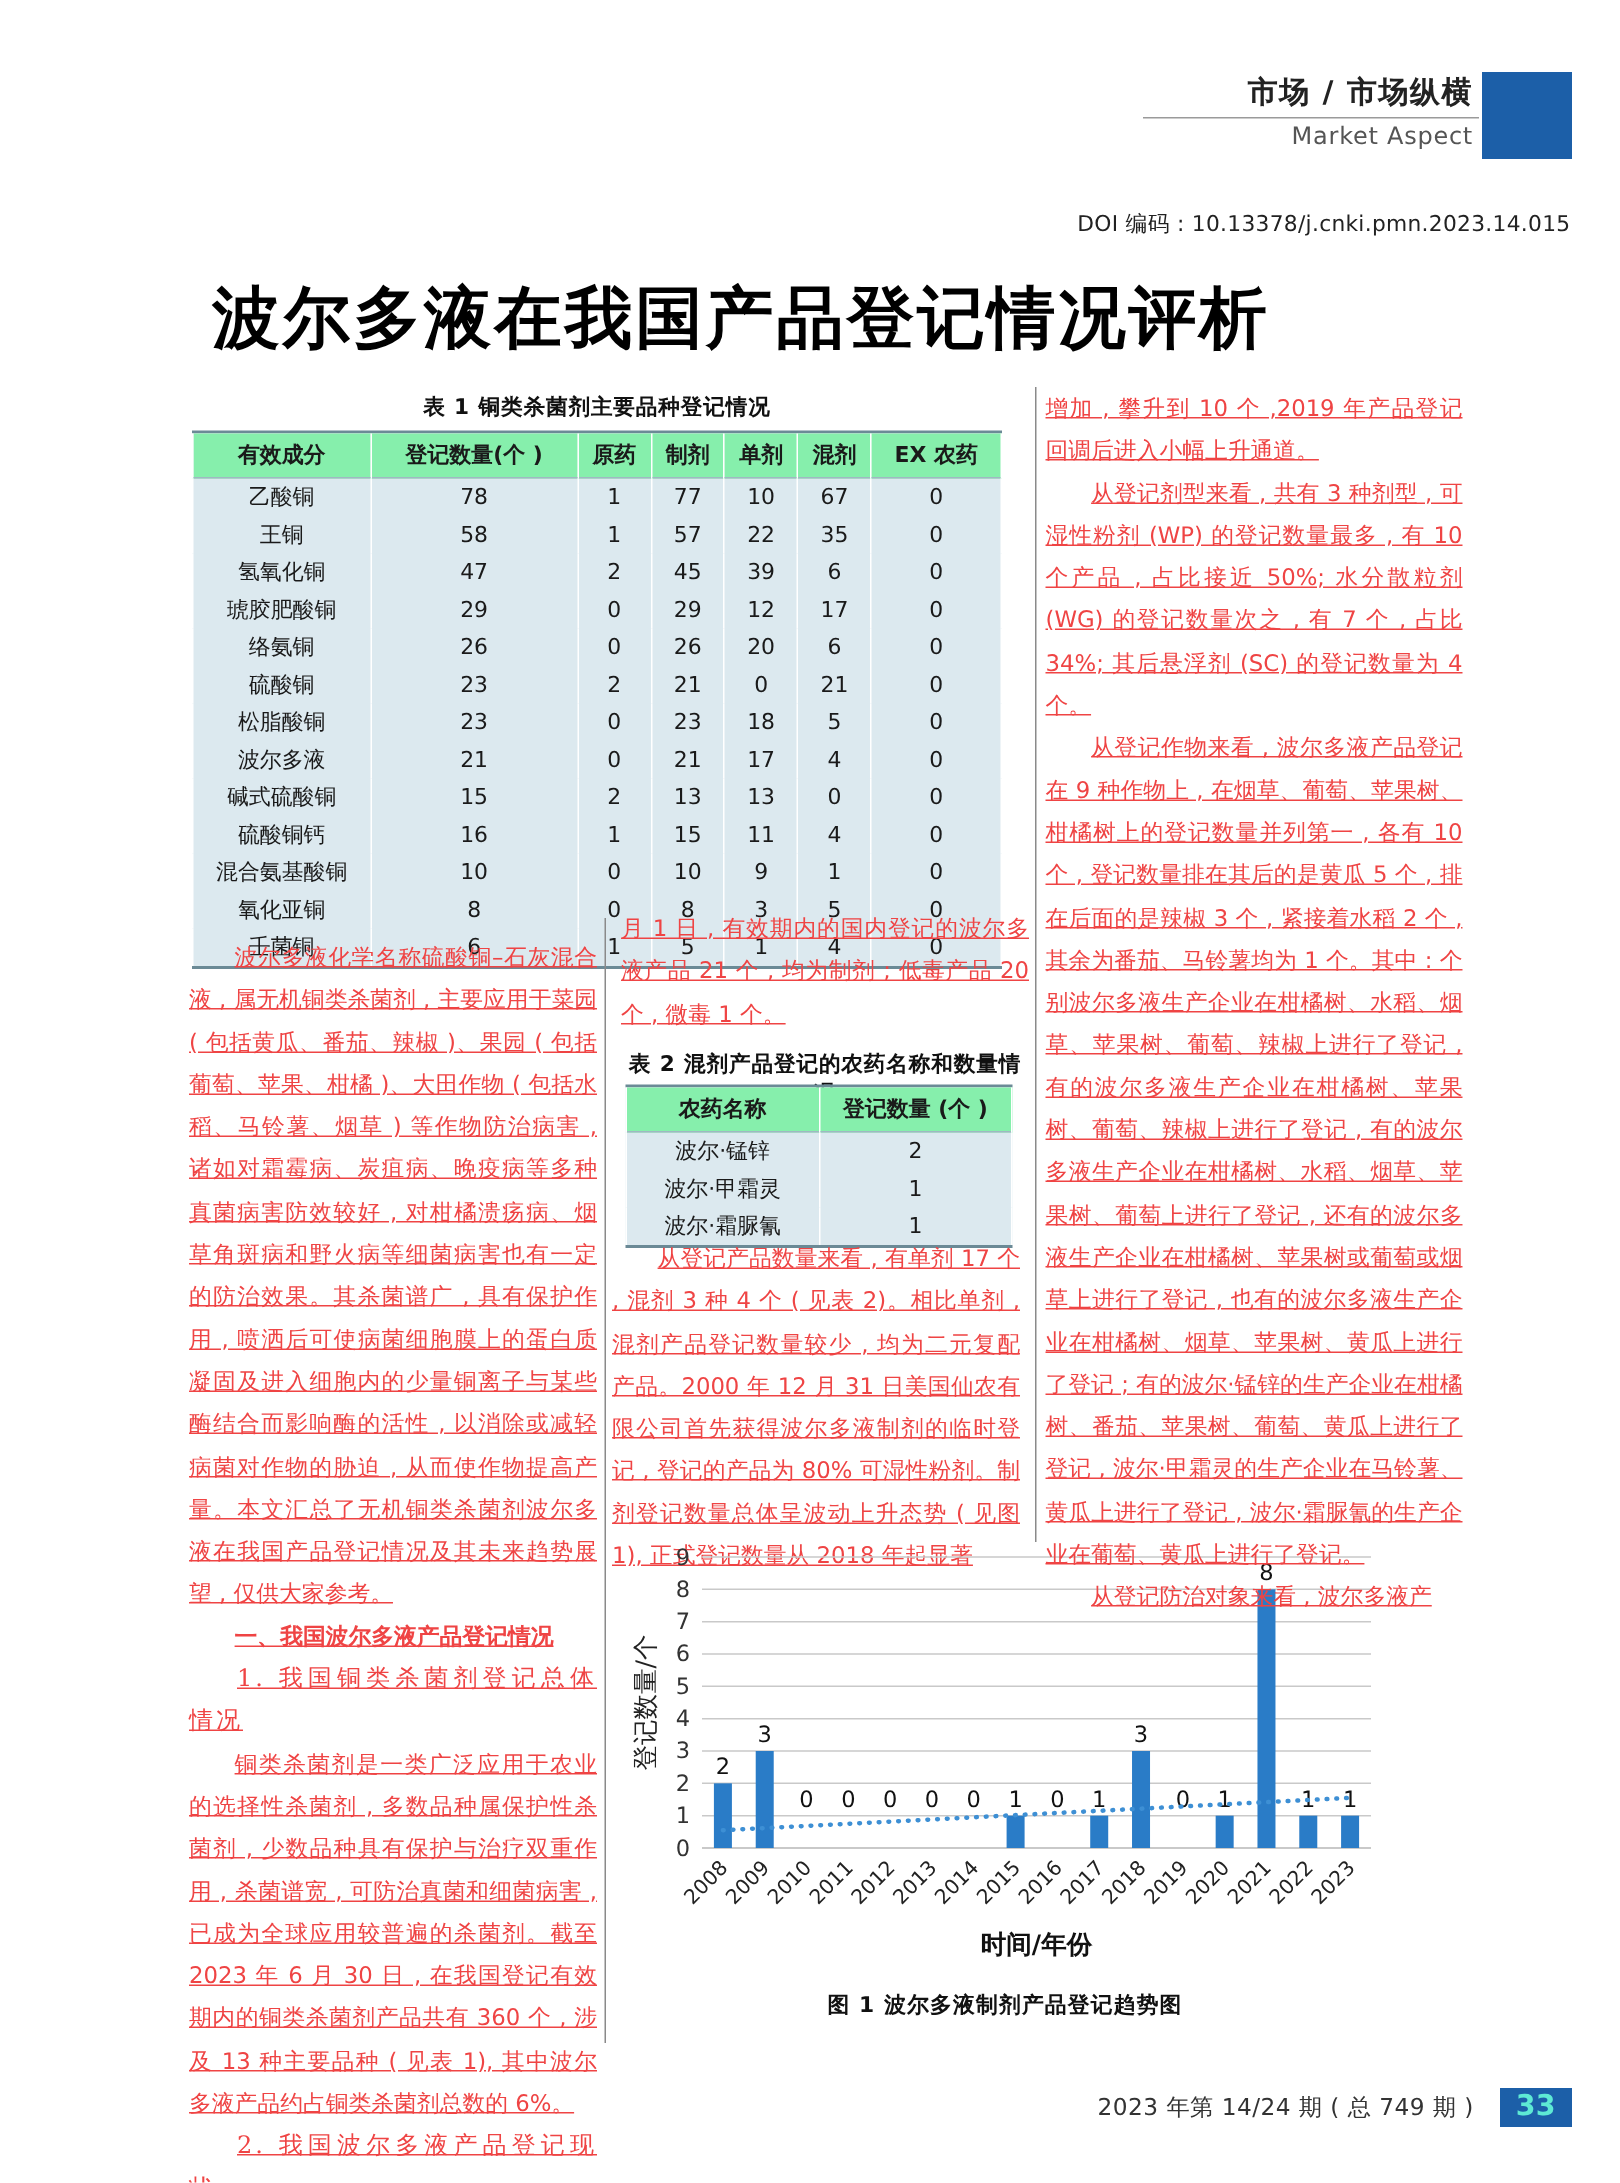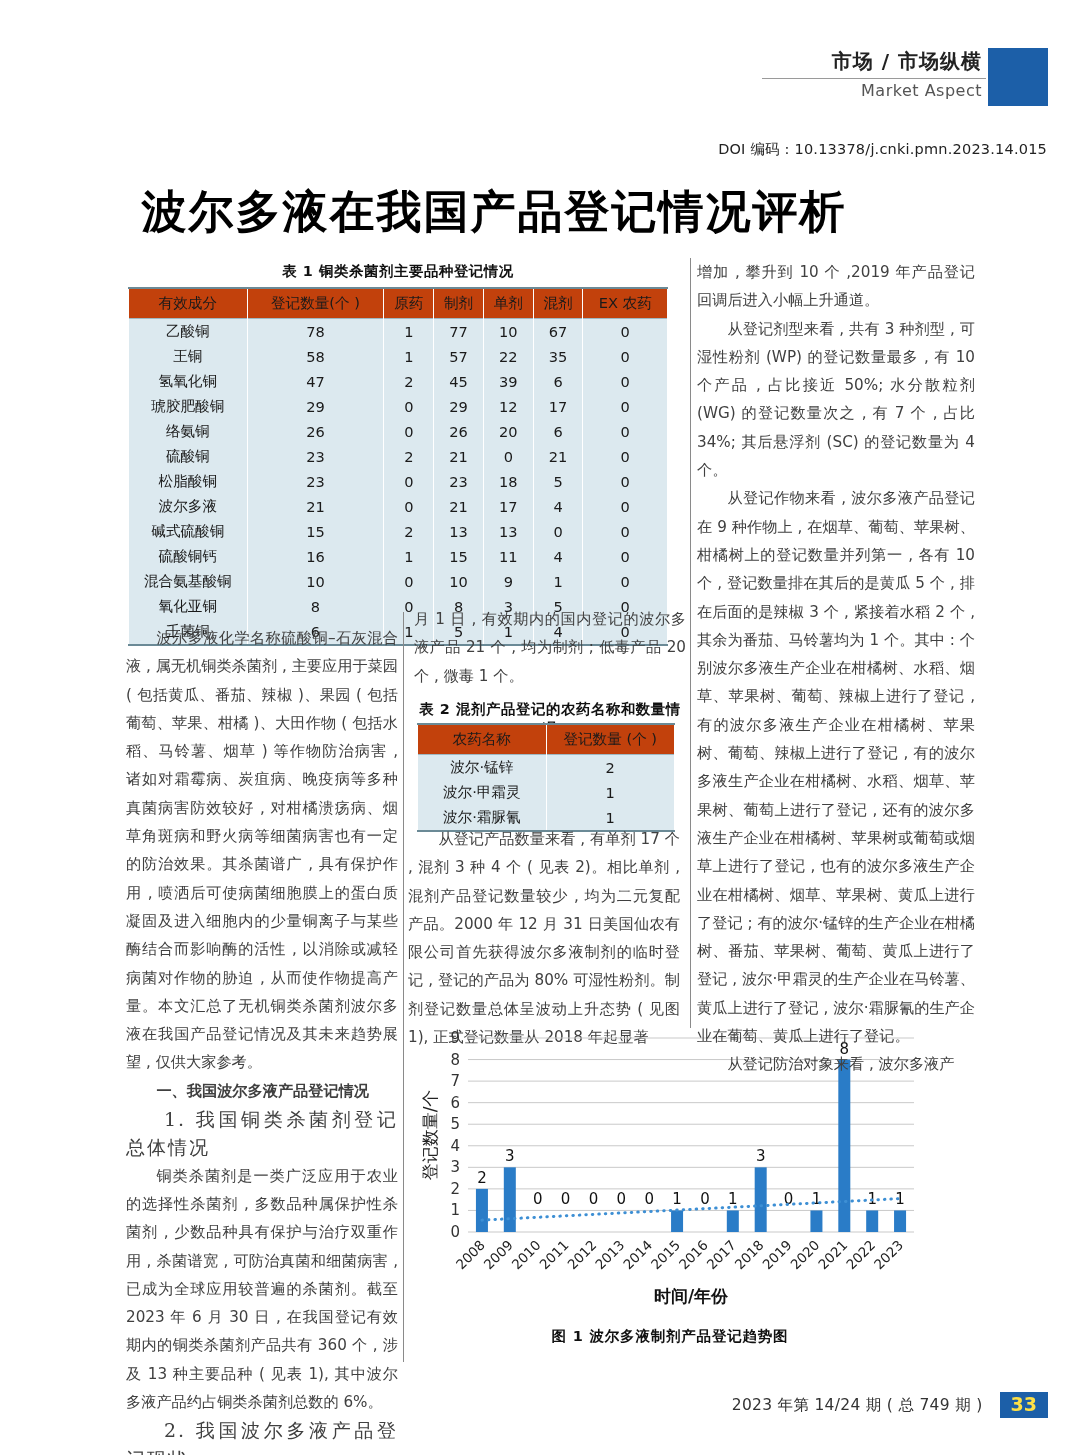--- a/index.html
+++ b/index.html
@@ -82,36 +82,37 @@
     letter-spacing: 2px;
     color: #000;
   }
 
   
   .col {
     position: absolute;
     font-size: 15.2px;
     line-height: 28.3px;
     text-align: justify;
-    color: #404040;
+    color: #ef4444;
+    text-decoration: underline;
   }
   .col p {
     margin: 0;
     text-indent: 2em;
   }
   .col p.noind { text-indent: 0; }
   .col p.heading {
     text-indent: 2em;
     font-weight: bold;
   }
   .col p.subheading {
     text-indent: 2em;
     font-family: "DejaVu Serif", "Liberation Serif", serif;
     letter-spacing: 2px;
-    font-size: 19px;
+    font-size: 16px;
   }
 
   #col-left  { left: 126px; top: 624px; width: 272px; }
   #col-mid   { left: 414px; top: 589px; width: 272px; margin-top: 16px; }
   #col-mid-2 { left: 408px; top: 825px; width: 272px; }
   #col-right { left: 697px; top: 258px; width: 278px; }
 
   .col-divider {
     position: absolute;
     width: 1px;
@@ -137,22 +138,22 @@
   table.data th, table.data td {
     text-align: center;
     padding: 3px 2px;
     border-left: 1px solid #ffffff;
     border-right: 1px solid #ffffff;
     color: #1a1a1a;
     font-weight: normal;
     white-space: nowrap;
   }
   table.data thead th {
-    background: #c2410c;
-    font-weight: normal;
+    background: #86efac;
+    font-weight: bold;
     padding: 5px 2px;
   }
   table.data thead tr { border-bottom: 1px solid #9fb8c2; }
   .tbl-wrap {
     position: absolute;
     border-top: 2.5px solid #6b8a96;
     border-bottom: 2.5px solid #6b8a96;
   }
   #table1-caption { position: absolute; left: 128px; top: 262px; width: 540px; }
   #table1-wrap    { left: 128px; top: 287px; width: 540px; }
@@ -189,21 +190,21 @@
     height: 30px;
   }
   .footer-text {
     font-size: 15.5px;
     color: #333;
     letter-spacing: 0.3px;
     margin-right: 17px;
   }
   .footer-page {
     background: #1c5fa8;
-    color: #fde047;
+    color: #5eead4;
     font-size: 19px;
     font-weight: bold;
     padding: 3px 11px 4px 11px;
     line-height: 1;
   }
 </style>
 </head>
 <body>
 
 <div class="page-header">

